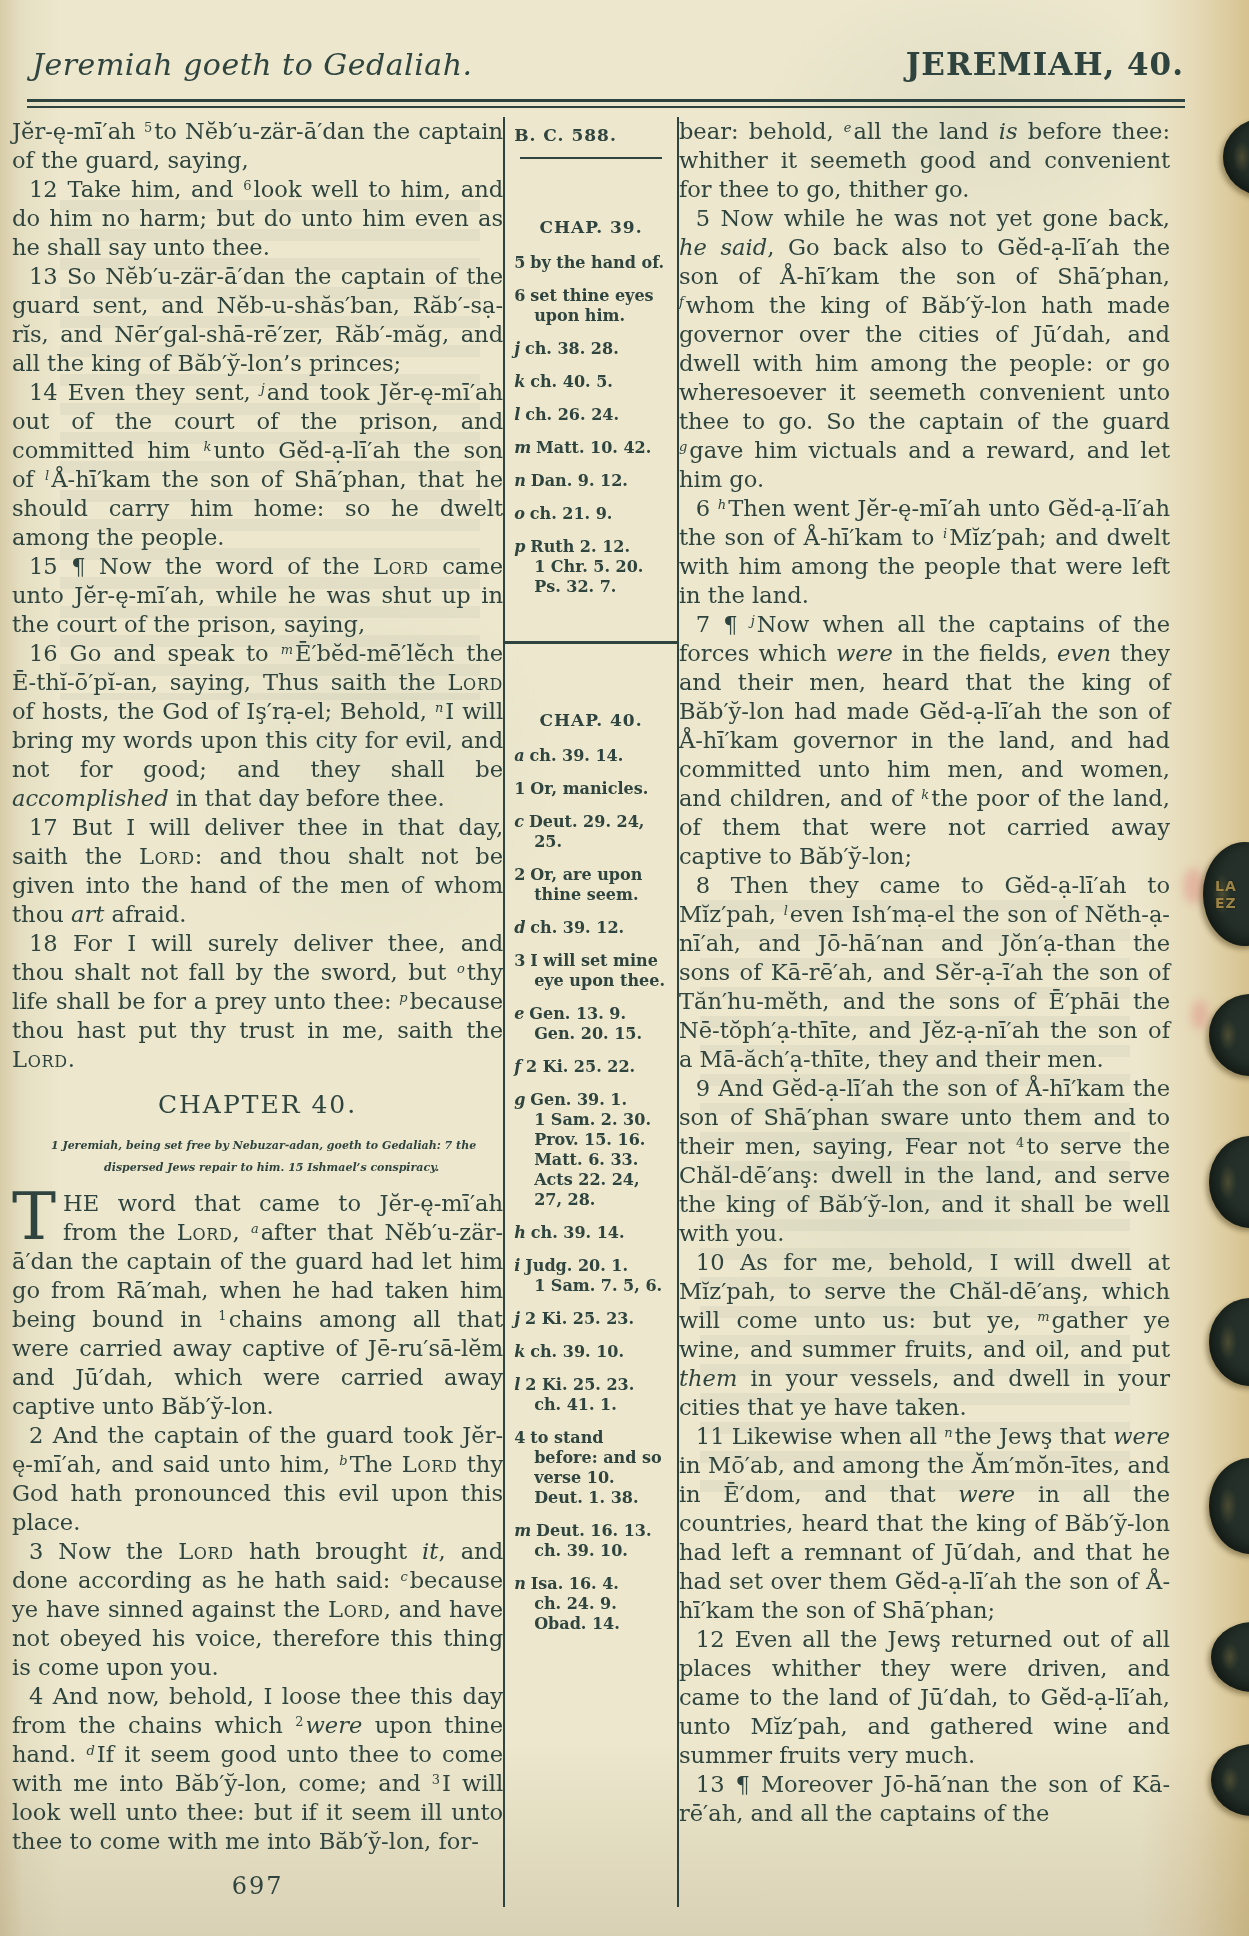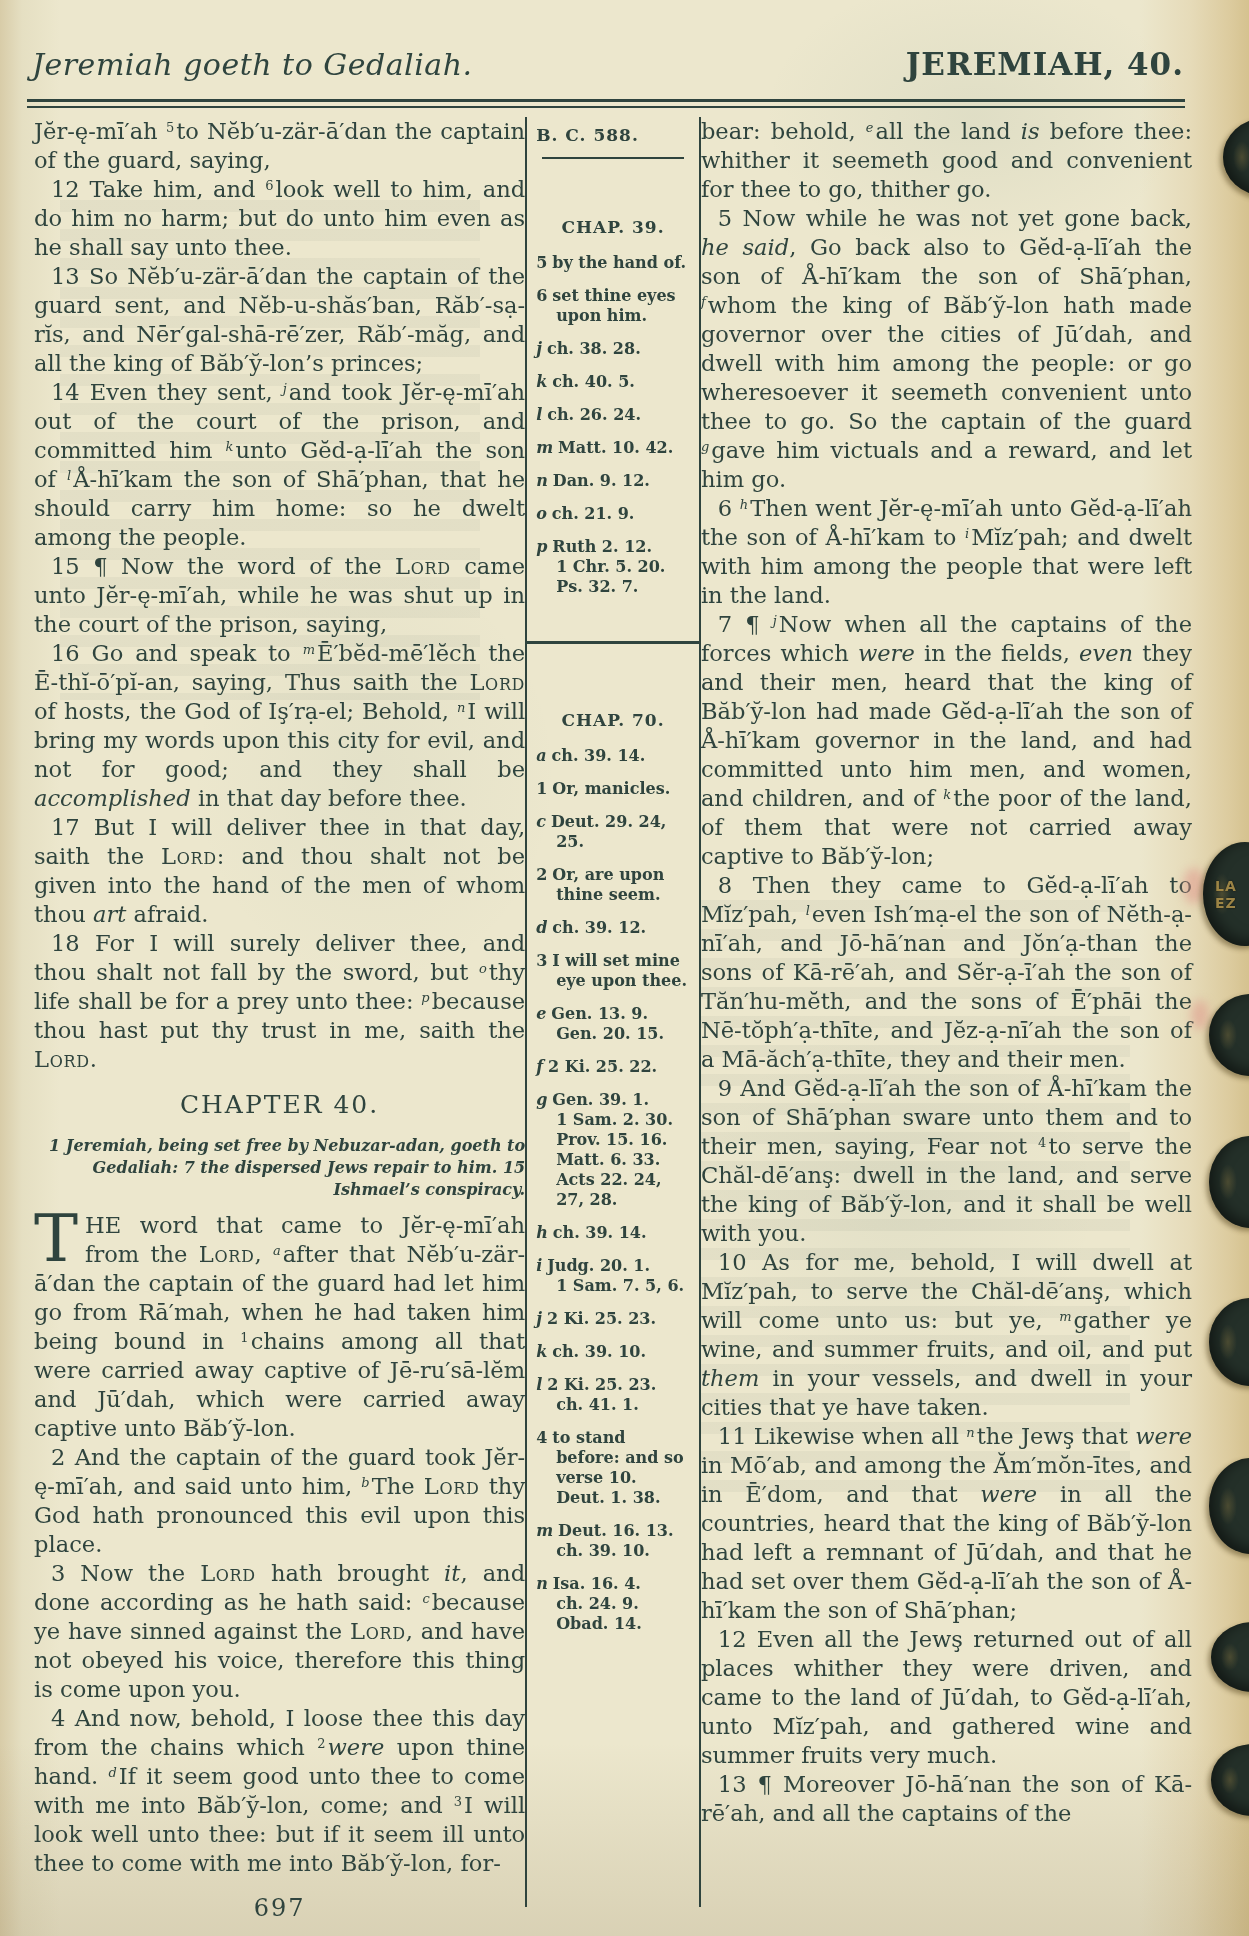--- a/index.html
+++ b/index.html
@@ -22,34 +22,34 @@
       radial-gradient(ellipse 260px 300px at 30% 40%, rgba(110,140,128,0.07), transparent 70%),
       radial-gradient(ellipse 280px 260px at 72% 62%, rgba(110,140,128,0.08), transparent 70%),
       linear-gradient(180deg, rgba(0,0,0,0) 90%, rgba(130,110,70,0.18) 100%),
       linear-gradient(90deg,#d8cca8 0px,#e5dfc2 22px,#ece7cd 60px,#ece7cd 1140px,#e6dbb9 1190px,#dccb9e 1230px,#d5c28f 1249px);
   }
   .running-head{position:absolute;top:46px;left:32px;width:1152px;display:flex;justify-content:space-between;align-items:baseline;}
   .rh-left{font-style:italic;font-size:30px;letter-spacing:0.5px;}
   .rh-right{font-weight:bold;font-size:31px;letter-spacing:1px;}
   .double-rule{position:absolute;top:99px;left:27px;width:1158px;height:4px;
     border-top:3px solid var(--ink);border-bottom:2px solid var(--ink);}
-  .columns{position:absolute;top:117px;left:34px;width:1158px;display:flex;align-items:stretch;height:1790px;}
+  .columns{position:absolute;top:117px;left:12px;width:1158px;display:flex;align-items:stretch;height:1790px;}
   .text-col{font-size:22.6px;line-height:29px;text-align:justify;}
   .col-left{width:492px;}
   .col-right{width:492px;}
   .vrule{width:2px;background:var(--ink);}
   .ref-col{width:154px;padding:0 9px;font-size:16px;line-height:20px;font-weight:bold;text-align:left;}
   .verse{margin:0;text-indent:0.75em;}
   .verse.cont{text-indent:0;}
   .verse.chapter-open{text-indent:0;}
   sup{font-size:13px;line-height:0;vertical-align:7px;margin-right:2px;}
   sc{font-variant:small-caps;letter-spacing:0.03em;}
   .dropcap{float:left;font-size:66px;line-height:50px;padding:3px 7px 0 0;}
   .chapter-heading{margin:16px 0 8px;text-align:center;font-size:25px;font-weight:normal;letter-spacing:2px;text-indent:0;}
-  .summary{margin:16px 0 10px;font-size:16px;line-height:22px;font-style:italic;font-weight:bold;text-align:right;padding-left:28px;text-indent:-16px;}
+  .summary{margin:16px 0 10px;font-size:11px;line-height:22px;font-style:italic;font-weight:bold;text-align:center;padding-left:28px;text-indent:-16px;}
   .page-number{margin-top:16px;text-align:center;font-size:24px;letter-spacing:2px;}
   .bc{margin-top:8px;text-align:left;font-size:17px;letter-spacing:1px;}
   .bc-rule{border-top:2px solid var(--ink);width:92%;margin:12px auto 0;}
   .section-heading{text-align:center;font-size:17px;letter-spacing:1px;margin:58px 0 16px;}
   .mid-divider{border-top:3px solid var(--ink);margin:44px -9px 66px;}
   .ref-entry{margin:13px 0;padding-left:20px;text-indent:-20px;}
   .rk{font-style:italic;padding-right:5px;}
   .rk.num{font-style:normal;}
   .fore-edge{position:absolute;top:0;right:0;width:60px;height:100%;}
   .tab{position:absolute;border-radius:50%;background:var(--tab);
@@ -111,21 +111,21 @@
           <div class="ref-entry"><span class="rk num">5</span><span class="rt">by the hand of.</span></div>
           <div class="ref-entry"><span class="rk num">6</span><span class="rt">set thine eyes upon him.</span></div>
           <div class="ref-entry"><span class="rk">j</span><span class="rt">ch. 38. 28.</span></div>
           <div class="ref-entry"><span class="rk">k</span><span class="rt">ch. 40. 5.</span></div>
           <div class="ref-entry"><span class="rk">l</span><span class="rt">ch. 26. 24.</span></div>
           <div class="ref-entry"><span class="rk">m</span><span class="rt">Matt. 10. 42.</span></div>
           <div class="ref-entry"><span class="rk">n</span><span class="rt">Dan. 9. 12.</span></div>
           <div class="ref-entry"><span class="rk">o</span><span class="rt">ch. 21. 9.</span></div>
           <div class="ref-entry"><span class="rk">p</span><span class="rt">Ruth 2. 12.<br>1 Chr. 5. 20.<br>Ps. 32. 7.</span></div>
           <div class="mid-divider"></div>
-          <div class="section-heading">CHAP. 70.</div>
+          <div class="section-heading">CHAP. 40.</div>
           <div class="ref-entry"><span class="rk">a</span><span class="rt">ch. 39. 14.</span></div>
           <div class="ref-entry"><span class="rk num">1</span><span class="rt">Or, manicles.</span></div>
           <div class="ref-entry"><span class="rk">c</span><span class="rt">Deut. 29. 24, 25.</span></div>
           <div class="ref-entry"><span class="rk num">2</span><span class="rt">Or, are upon thine seem.</span></div>
           <div class="ref-entry"><span class="rk">d</span><span class="rt">ch. 39. 12.</span></div>
           <div class="ref-entry"><span class="rk num">3</span><span class="rt">I will set mine eye upon thee.</span></div>
           <div class="ref-entry"><span class="rk">e</span><span class="rt">Gen. 13. 9.<br>Gen. 20. 15.</span></div>
           <div class="ref-entry"><span class="rk">f</span><span class="rt">2 Ki. 25. 22.</span></div>
           <div class="ref-entry"><span class="rk">g</span><span class="rt">Gen. 39. 1.<br>1 Sam. 2. 30.<br>Prov. 15. 16.<br>Matt. 6. 33.<br>Acts 22. 24, 27, 28.</span></div>
           <div class="ref-entry"><span class="rk">h</span><span class="rt">ch. 39. 14.</span></div>

